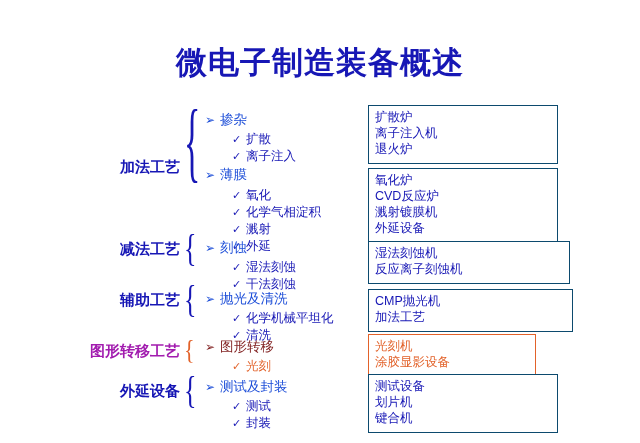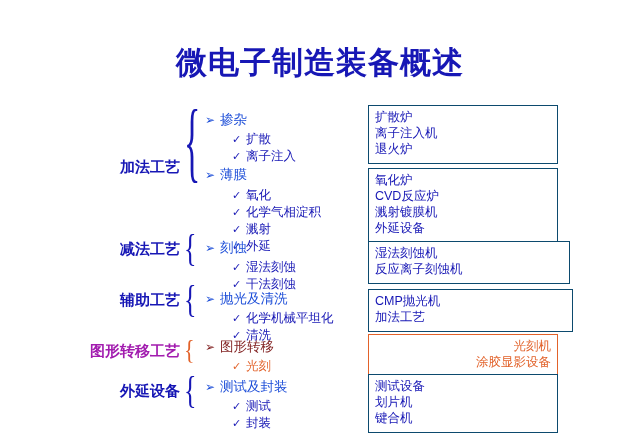--- a/index.html
+++ b/index.html
@@ -173,21 +173,21 @@
 <div class="box" style="left:368px; top:241px; width:202px; height:43px;">
   <div class="line">湿法刻蚀机</div>
   <div class="line">反应离子刻蚀机</div>
 </div>
 
 <div class="box" style="left:368px; top:289px; width:205px; height:43px;">
   <div class="line">CMP抛光机</div>
   <div class="line">加法工艺</div>
 </div>
 
-<div class="box accent" style="left:368px; top:334px; width:190px; height:43px;text-align:right;">
+<div class="box accent" style="left:368px; top:334px; width:168px; height:43px;">
   <div class="line">光刻机</div>
   <div class="line">涂胶显影设备</div>
 </div>
 
 <div class="box" style="left:368px; top:374px; width:190px; height:59px;">
   <div class="line">测试设备</div>
   <div class="line">划片机</div>
   <div class="line">键合机</div>
 </div>
 

